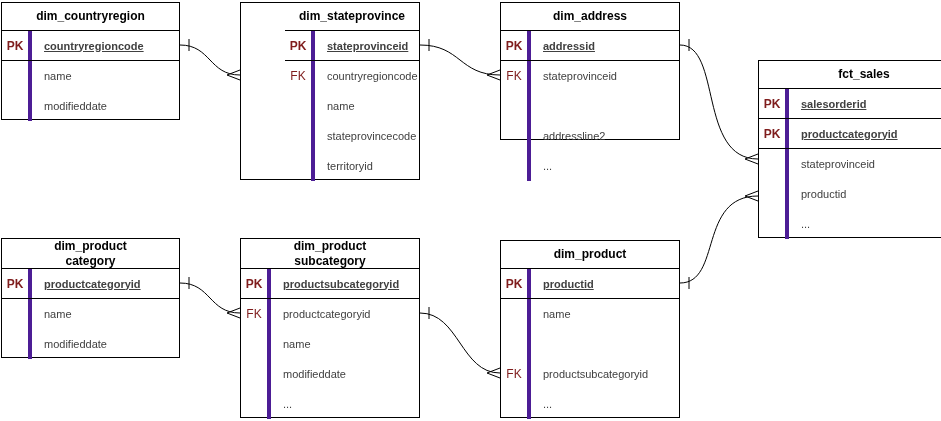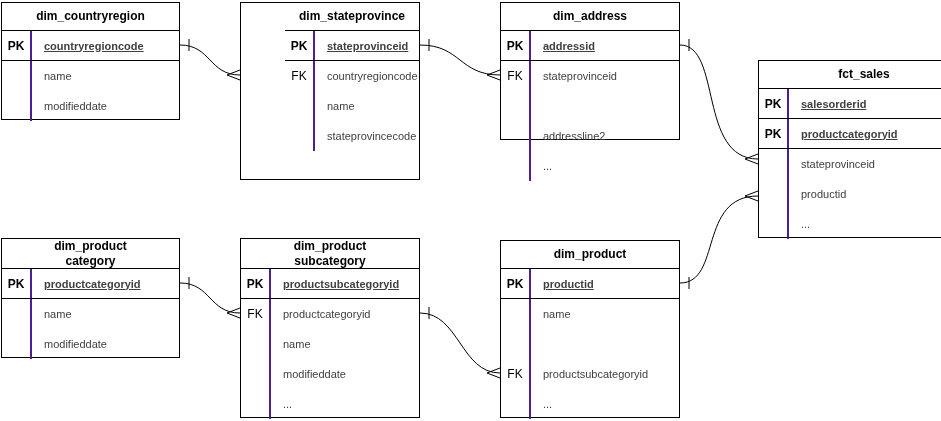--- a/index.html
+++ b/index.html
@@ -13,23 +13,23 @@
     flex: none; border-bottom: 1px solid #000000; display: flex;
     align-items: center; justify-content: center; font-weight: bold;
     font-size: 12px; color: #000000; white-space: pre-line; text-align: center;
     line-height: 1.2; box-sizing: border-box;
   }
   .t-title.h1 { height: 28px; }
   .t-title.h2 { height: 30px; }
   .t-row { flex: none; height: 30px; display: flex; box-sizing: border-box; }
   .t-row.bordered { border-bottom: 1px solid #000000; }
   .t-key {
-    flex: none; width: 30px; border-right: 2px solid #4c1d95; box-sizing: border-box;
+    flex: none; width: 30px; border-right: 4px solid #4c1d95; box-sizing: border-box;
     display: flex; align-items: center; justify-content: center;
-    font-size: 12px; color: #000000;
+    font-size: 12px; color: #7f1d1d;
   }
   .t-key.bold { font-weight: bold; }
   .t-name {
     flex: 1; display: flex; align-items: center; padding-left: 12px;
     font-size: 11px; color: #404040; overflow: hidden; white-space: nowrap;
   }
   .t-name.pk { font-weight: bold; text-decoration: underline; }
   svg.edges { position: absolute; left: 0; top: 0; pointer-events: none; }
 </style>
 </head>
@@ -64,20 +64,24 @@
       <div class="t-name">countryregioncode</div>
     </div>
     <div class="t-row">
       <div class="t-key"></div>
       <div class="t-name">name</div>
     </div>
     <div class="t-row">
       <div class="t-key"></div>
       <div class="t-name">stateprovincecode</div>
     </div>
+    <div class="t-row">
+      <div class="t-key"></div>
+      <div class="t-name">territoryid</div>
+    </div>
   </div>
 
   <div class="table" style="left:500px; top:2px; width:180px; height:138px;">
     <div class="t-title h1">dim_address</div>
     <div class="t-row bordered">
       <div class="t-key bold">PK</div>
       <div class="t-name pk">addressid</div>
     </div>
     <div class="t-row">
       <div class="t-key">FK</div>

